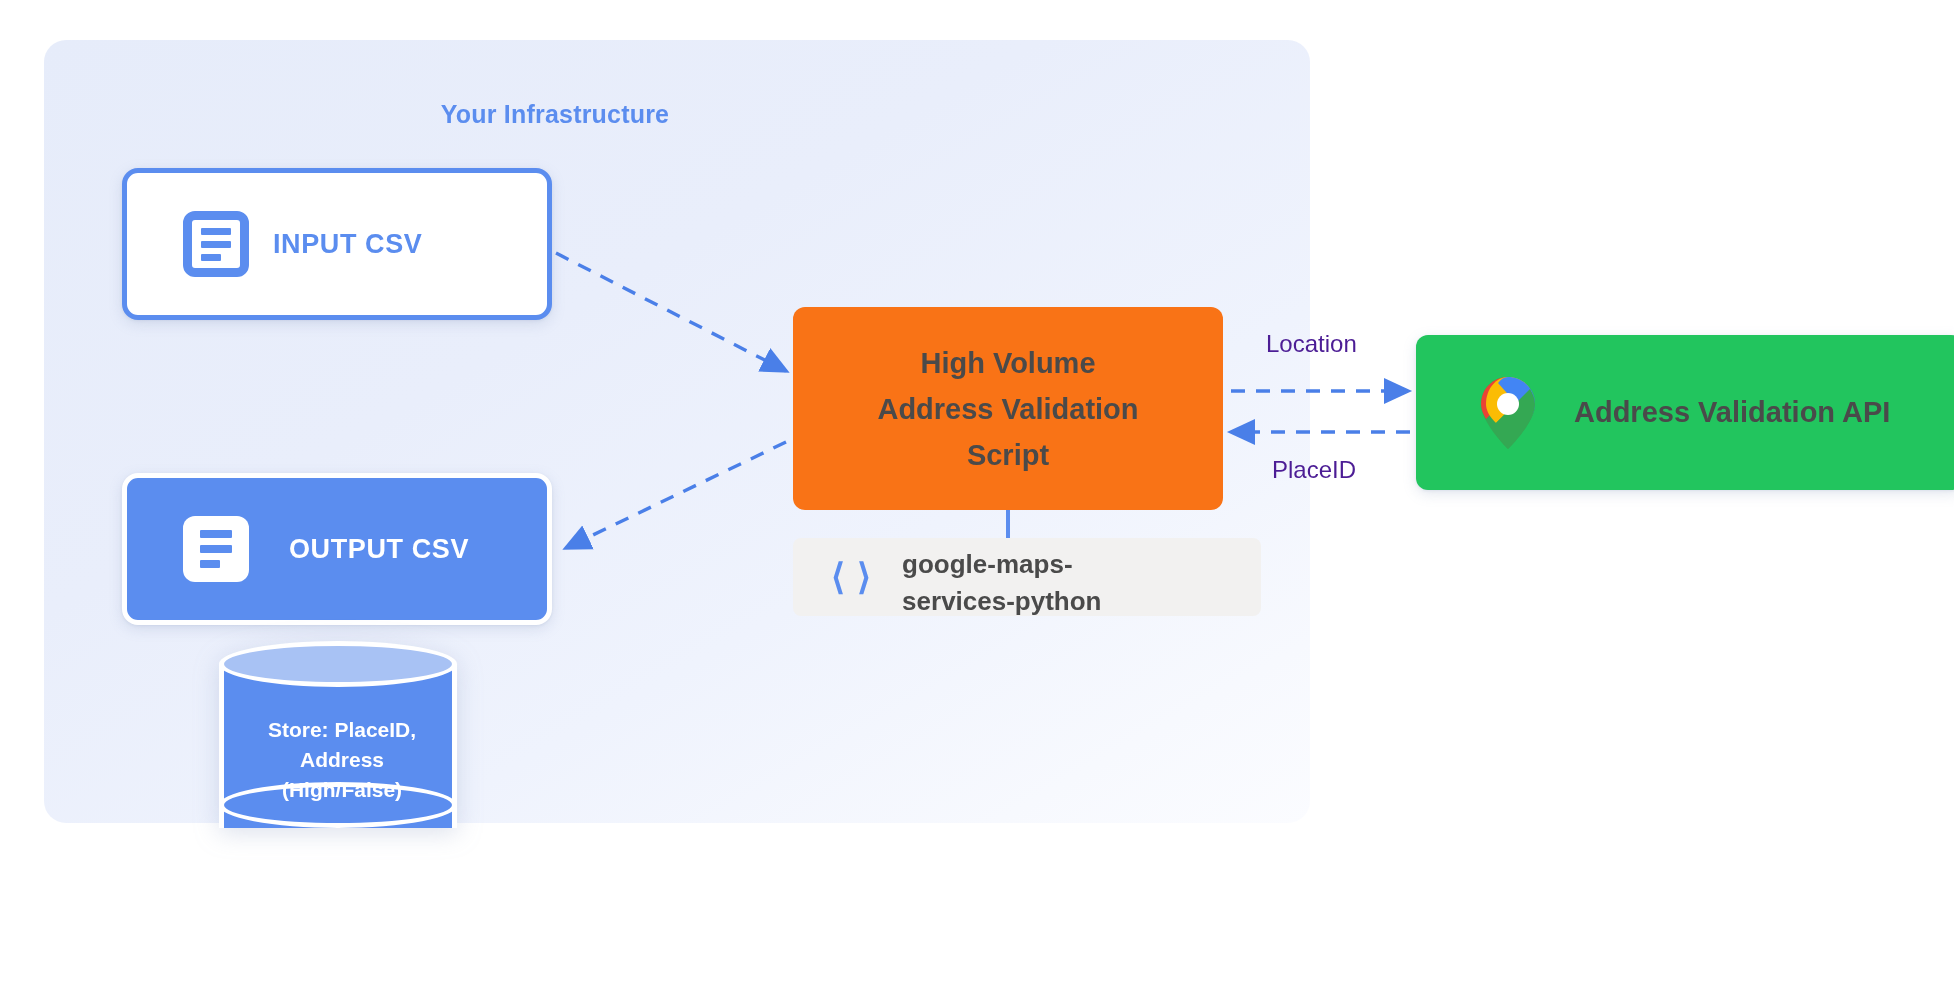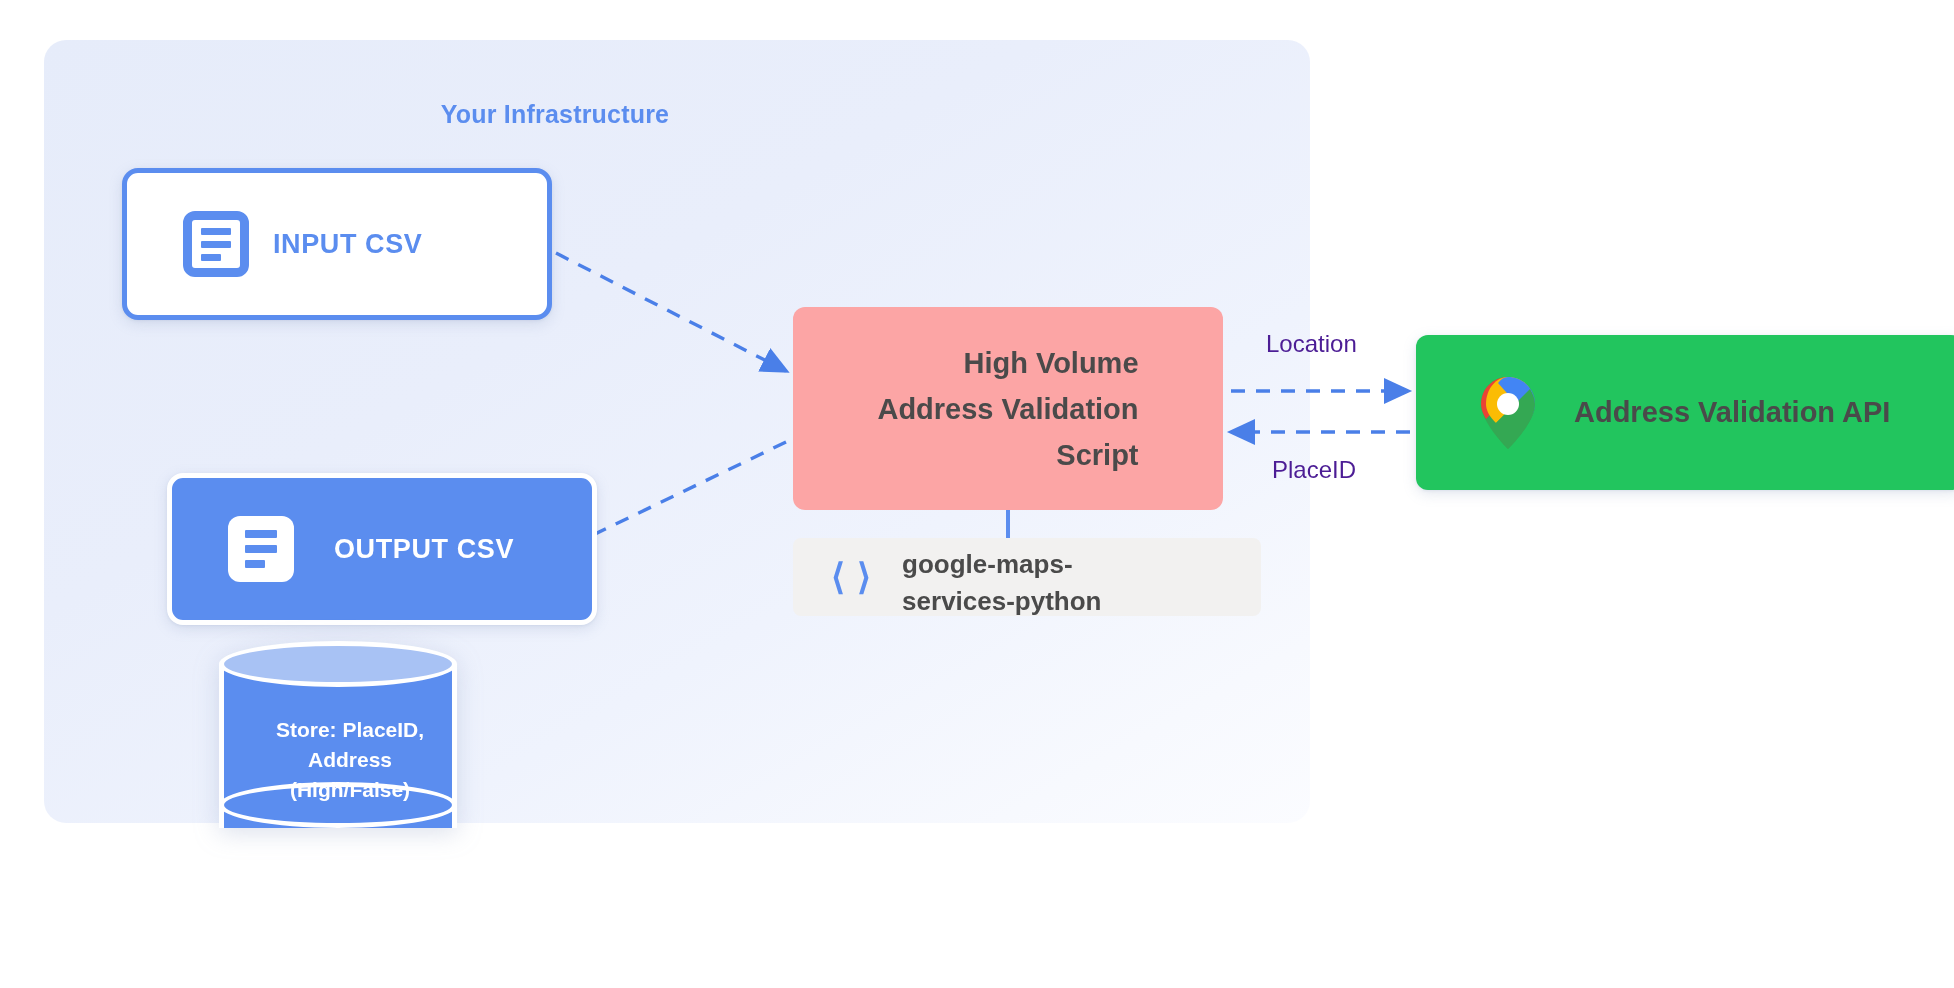--- a/index.html
+++ b/index.html
@@ -105,21 +105,20 @@
     width: 430px;
     height: 152px;
     box-sizing: border-box;
     background: #5b8def;
     border: 5px solid #ffffff;
     border-radius: 16px;
     display: flex;
     align-items: center;
     padding-left: 56px;
     gap: 40px;
-    margin-left: 45px;
   }
   .output-csv .label {
     font-size: 27px;
     font-weight: bold;
     color: #ffffff;
     letter-spacing: 0.6px;
   }
 
   
   .doc-icon-filled {
@@ -182,44 +181,44 @@
     top: 0;
     width: 238px;
     height: 46px;
     box-sizing: border-box;
     border-radius: 50%;
     background: #a8c2f4;
     border: 5px solid #ffffff;
   }
   .db-label {
     position: absolute;
-    left: 12px;
+    left: 4px;
     top: 74px;
     width: 238px;
     text-align: center;
     color: #ffffff;
     font-size: 21px;
     font-weight: bold;
     line-height: 30px;
     z-index: 3;
   }
 
   
   .script-box {
     position: absolute;
     left: 793px;
     top: 307px;
     width: 430px;
     height: 203px;
-    background: #fca5a5;
+    background: #f97316;
     border-radius: 12px;
     display: flex;
     align-items: center;
     justify-content: center;
-    text-align: right;
+    text-align: center;
   }
   .script-box .title {
     font-size: 29px;
     font-weight: bold;
     color: #4a4a4a;
     line-height: 46px;
   }
 
   .script-connector {
     position: absolute;

